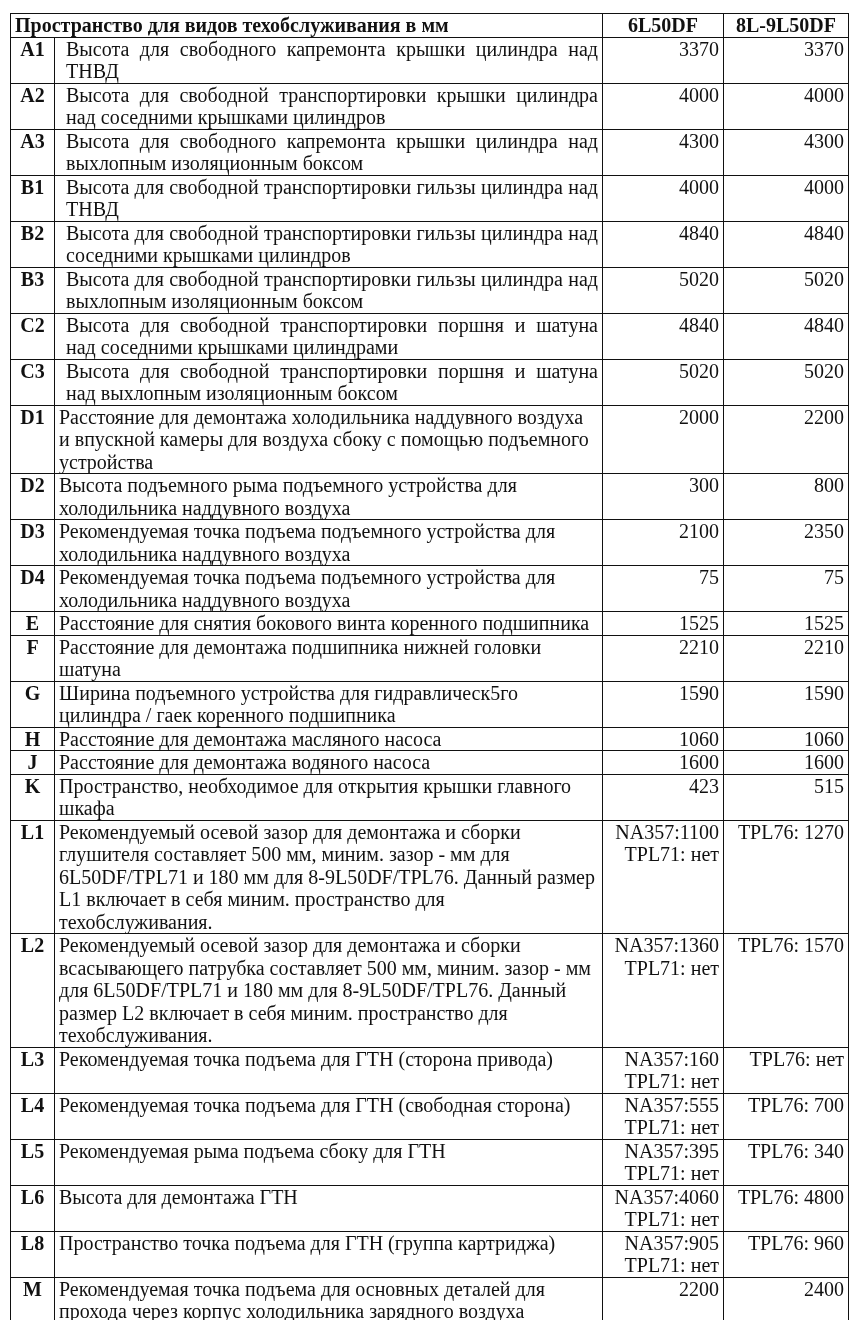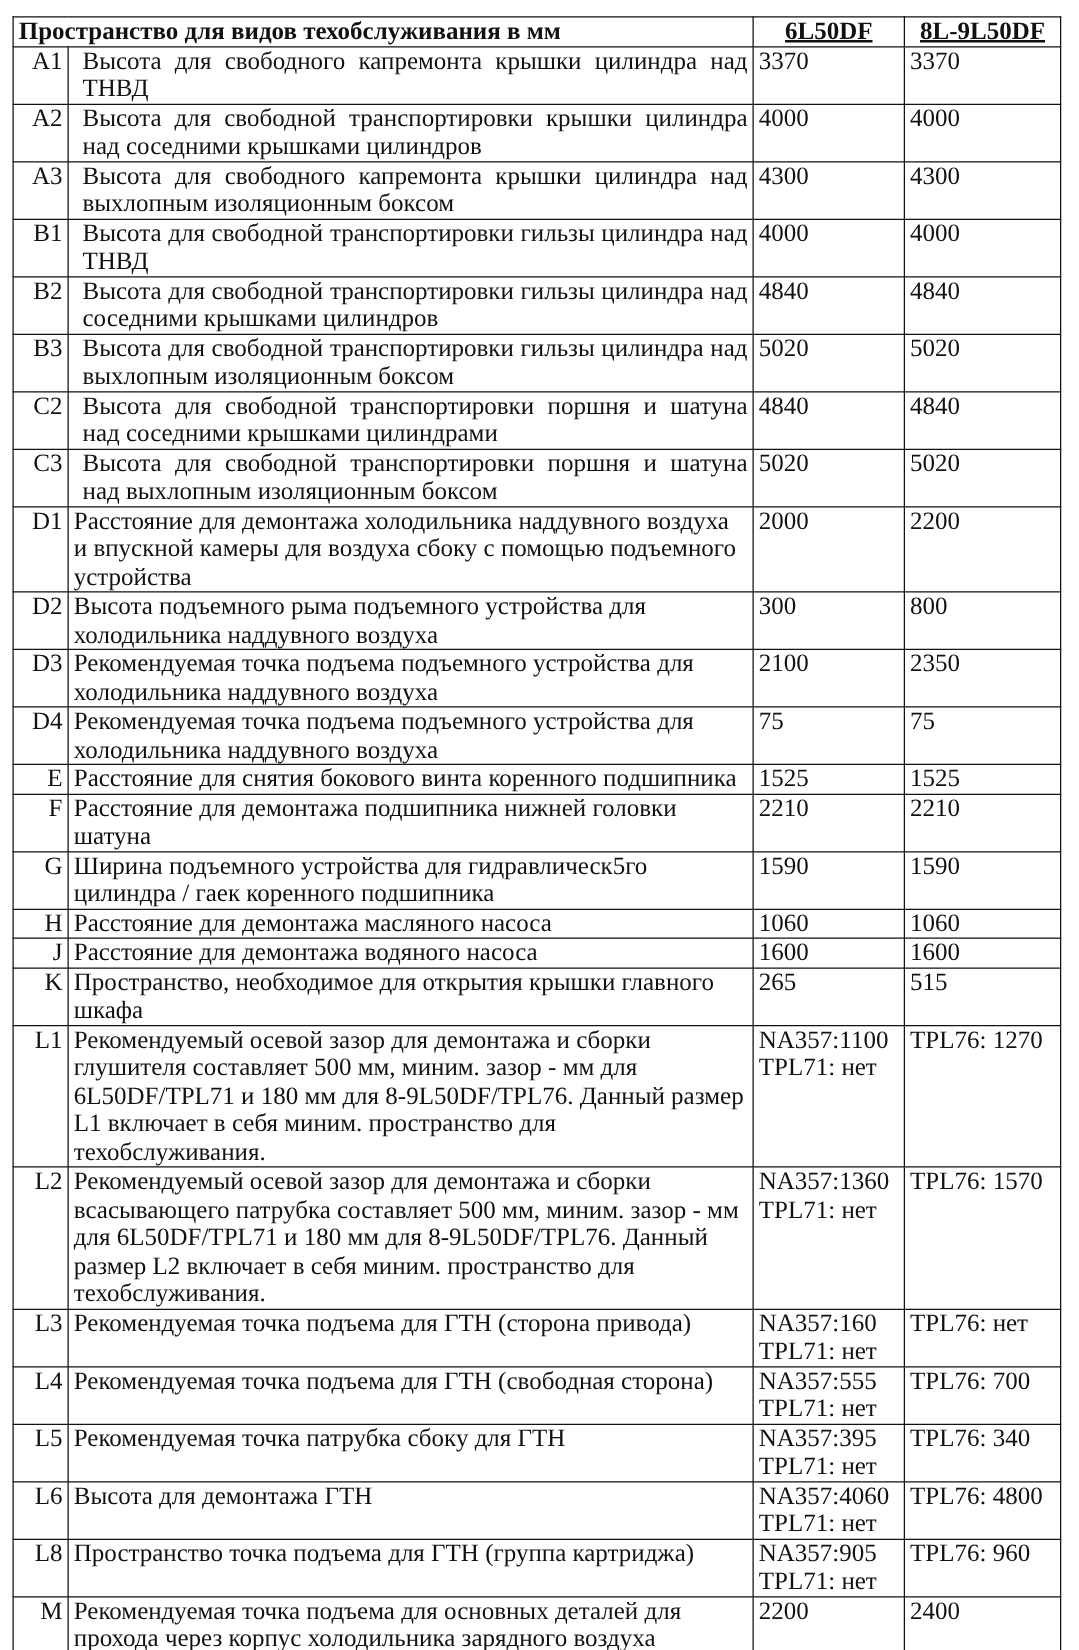--- a/index.html
+++ b/index.html
@@ -30,37 +30,38 @@
       padding: 0 4px;
       vertical-align: top;
     }
     table.spec th {
       font-weight: bold;
       height: 22px;
       padding-top: 0;
       padding-bottom: 0;
     }
     th.h-title { text-align: left; padding-left: 6px; }
-    th.h-col { text-align: center; text-decoration: underline; }
+    th.h-col { text-align: center; }
     td.code {
-      text-align: right;
+      text-align: center;
       padding-left: 5px;
       padding-right: 0;
+      font-weight: bold;
     }
     td.desc {
       text-align: left;
       padding-left: 6px;
       padding-right: 6px;
     }
     td.desc.justify {
       text-align: justify;
       padding-left: 11px;
     }
     td.val {
-      text-align: left;
+      text-align: right;
       padding-left: 2px;
       padding-right: 2px;
       white-space: pre-line;
     }
     col.c1 { width: 44px; }
     col.c2 { width: 548px; }
     col.c3 { width: 121px; }
     col.c4 { width: 125px; }
   </style>
 </head>
@@ -179,21 +180,21 @@
       </tr>
       <tr>
         <td class="code">J</td>
         <td class="desc">Расстояние для демонтажа водяного насоса</td>
         <td class="val">1600</td>
         <td class="val">1600</td>
       </tr>
       <tr>
         <td class="code">K</td>
         <td class="desc">Пространство, необходимое для открытия крышки главного шкафа</td>
-        <td class="val">265</td>
+        <td class="val">423</td>
         <td class="val">515</td>
       </tr>
       <tr>
         <td class="code">L1</td>
         <td class="desc">Рекомендуемый осевой зазор для демонтажа и сборки глушителя составляет 500 мм, миним. зазор - мм для 6L50DF/TPL71 и 180 мм для 8-9L50DF/TPL76. Данный размер L1 включает в себя миним. пространство для техобслуживания.</td>
         <td class="val">NA357:1100
 TPL71: нет</td>
         <td class="val">TPL76: 1270</td>
       </tr>
       <tr>
@@ -212,21 +213,21 @@
       </tr>
       <tr>
         <td class="code">L4</td>
         <td class="desc">Рекомендуемая точка подъема для ГТН (свободная сторона)</td>
         <td class="val">NA357:555
 TPL71: нет</td>
         <td class="val">TPL76: 700</td>
       </tr>
       <tr>
         <td class="code">L5</td>
-        <td class="desc">Рекомендуемая точка патрубка сбоку для ГТН</td>
+        <td class="desc">Рекомендуемая рыма подъема сбоку для ГТН</td>
         <td class="val">NA357:395
 TPL71: нет</td>
         <td class="val">TPL76: 340</td>
       </tr>
       <tr>
         <td class="code">L6</td>
         <td class="desc">Высота для демонтажа ГТН</td>
         <td class="val">NA357:4060
 TPL71: нет</td>
         <td class="val">TPL76: 4800</td>

